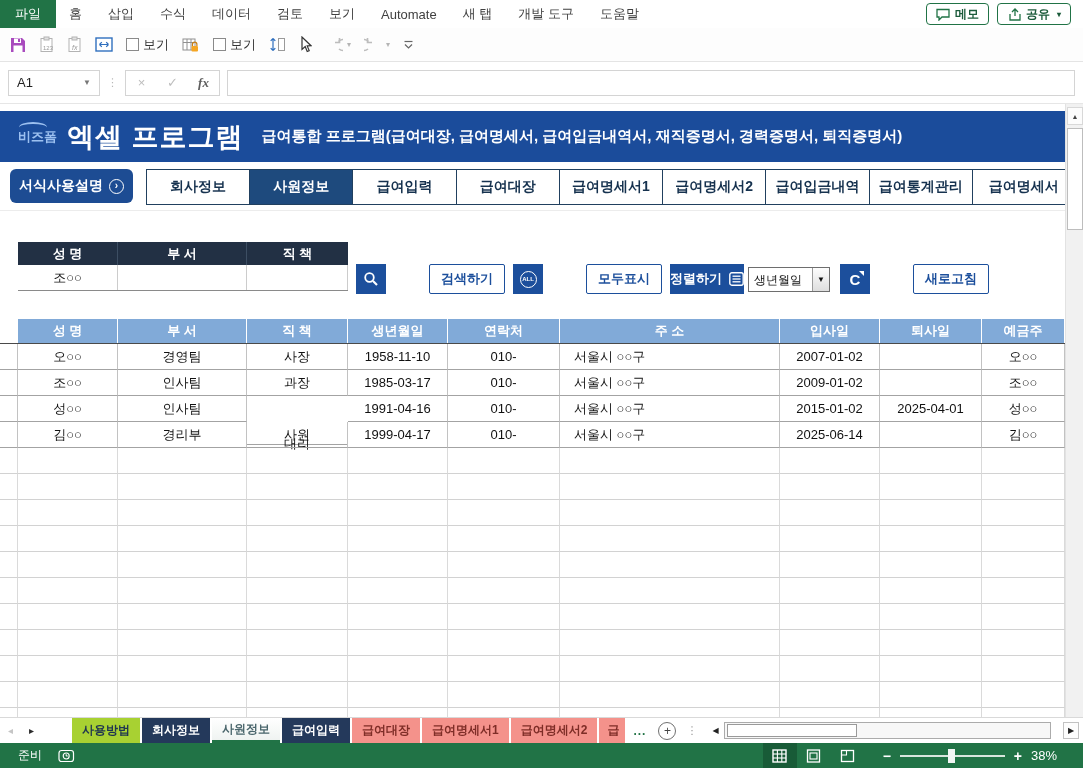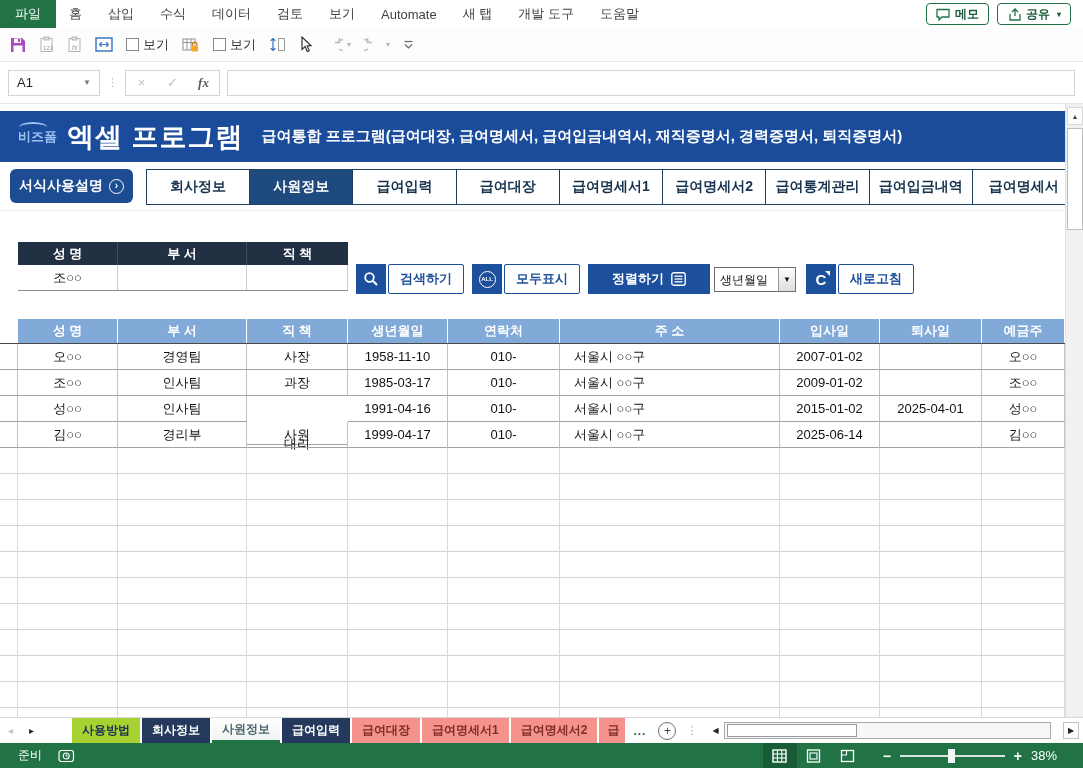--- a/index.html
+++ b/index.html
@@ -59,23 +59,23 @@
   .s-hrow { display:flex; height:23px; }
   .s-hcell { background:#223044; color:#fff; font-size:13px; font-weight:bold; display:flex; align-items:center; justify-content:center; border-right:1px solid #3D4E63; }
   .s-hcell:last-child { border-right:none; }
   .s-irow { display:flex; height:26px; border-bottom:1px solid #8A8A8A; }
   .s-icell { border-right:1px solid #CCCCCC; font-size:13px; color:#111; display:flex; align-items:center; justify-content:center; background:#fff; }
 
   
   .actions { position:absolute; left:356px; top:160px; height:30px; display:flex; align-items:center; }
   .grp { display:flex; align-items:center; margin-right:8px; }
   .icon-box { width:30px; height:30px; background:#1C4F9C; display:flex; align-items:center; justify-content:center; margin-right:2px; position:relative; }
-  .label-box { height:30px; border:1px solid #1C4F9C; border-radius:2px; background:#fff; color:#1C4F9C; font-weight:bold; font-size:13px; display:flex; align-items:center; padding:0 11px; white-space:nowrap; }
+  .label-box { height:30px; border:1px solid #1C4F9C; border-radius:2px; background:#fff; color:#1C4F9C; font-weight:bold; font-size:13px; display:flex; align-items:center; padding:0 11px; white-space:nowrap;margin-left:41px; }
   .all-circ { width:17px; height:17px; border:1.5px solid #fff; border-radius:50%; color:#fff; font-size:6px; font-weight:bold; display:flex; align-items:center; justify-content:center; }
-  .sort-btn { height:30px; background:#1C4F9C; color:#fff; font-weight:bold; font-size:13px; display:flex; align-items:center; gap:7px; padding:0 24px; margin-right:4px; white-space:nowrap; }
+  .sort-btn { height:30px; background:#1C4F9C; color:#fff; font-weight:bold; font-size:13px; display:flex; align-items:center; gap:7px; padding:0 0; margin-right:4px; white-space:nowrap; }
   .combo { width:82px; height:25px; border:1px solid #6E6E6E; background:#fff; display:flex; align-items:stretch; margin-right:10px; }
   .combo-text { flex:1; font-size:12px; padding:4px 0 0 5px; color:#111; white-space:nowrap; overflow:hidden; }
   .combo-btn { width:17px; background:linear-gradient(#FDFDFD,#DEDEDE); border-left:1px solid #9A9A9A; display:flex; align-items:center; justify-content:center; font-size:8px; color:#111; }
   .c-icon { color:#fff; font-weight:bold; font-size:15px; line-height:1; position:relative; }
   .c-icon::after { content:""; position:absolute; right:-4px; top:-1px; border-left:5px solid transparent; border-top:5px solid #fff; }
 
   
   .dtable { position:absolute; left:0; top:215px; width:1065px; }
   .d-hrow { display:flex; height:25px; border-bottom:1px solid #4A4A4A; }
   .d-margin { width:18px; flex:none; }
@@ -263,22 +263,22 @@
       <span>서식사용설명</span>
       <span class="g-circ">›</span>
     </div>
     <div class="ntabs">
         <div class="ntab">회사정보</div>
         <div class="ntab active">사원정보</div>
         <div class="ntab">급여입력</div>
         <div class="ntab">급여대장</div>
         <div class="ntab">급여명세서1</div>
         <div class="ntab">급여명세서2</div>
+        <div class="ntab">급여입금내역</div>
         <div class="ntab">급여통계관리</div>
-        <div class="ntab">급여입금내역</div>
         <div class="ntab">급여명세서</div>
       </div>
 
     <div class="s-table">
       <div class="s-hrow">
           <div class="s-hcell" style="width: 100px;">성 명</div>
           <div class="s-hcell" style="width: 129px;">부 서</div>
           <div class="s-hcell" style="width: 101px;">직 책</div>
         </div>
       <div class="s-irow">

